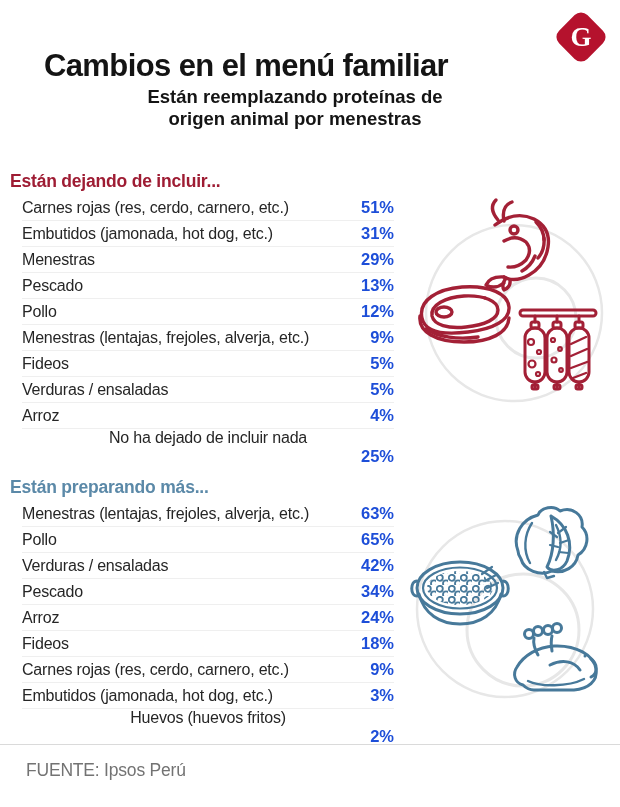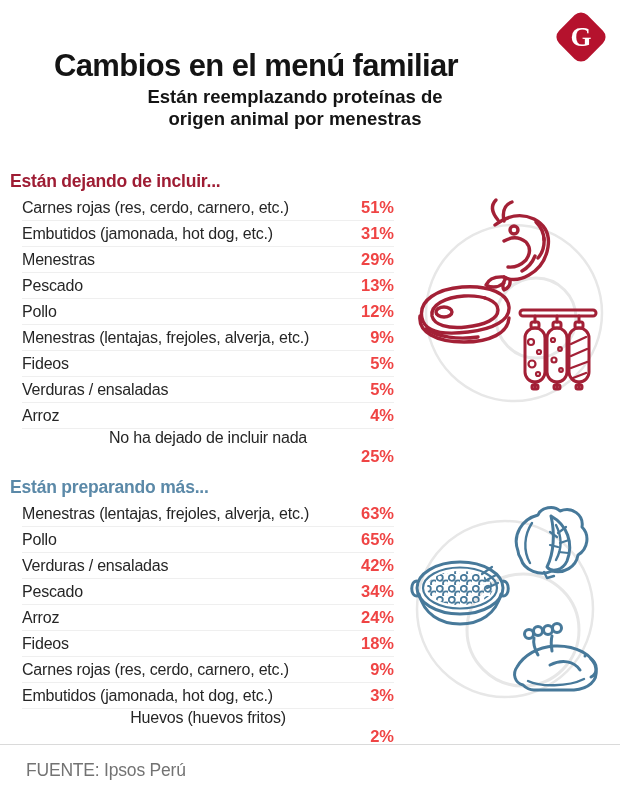--- a/index.html
+++ b/index.html
@@ -1,21 +1,21 @@
 <!DOCTYPE html>
 <html><head>
 <meta charset="utf-8">
 <style>
   html,body{margin:0;padding:0;background:#ffffff;}
   .canvas{
     position:relative;width:620px;height:807px;background:#ffffff;overflow:hidden;
     font-family:"Liberation Sans", sans-serif;
   }
   .page-title{
-    position:absolute;top:27px;left:10px;width:492px;text-align:center;
+    position:absolute;top:27px;left:0;width:492px;text-align:center;
     font-size:31px;font-weight:bold;letter-spacing:-0.6px;color:#141414;
   }
   .logo{
     position:absolute;top:17px;left:561px;width:40px;height:40px;
     background:#b5122d;border-radius:9px;transform:rotate(45deg);
   }
   .logo .g{
     display:block;width:40px;height:40px;transform:rotate(-45deg);
     text-align:center;line-height:41px;color:#ffffff;font-weight:bold;
     font-size:27px;font-family:"Liberation Serif", serif;
@@ -29,21 +29,21 @@
   .sec-title.blue{top:477px;color:#5b89a8;}
   .data-table{position:absolute;left:22px;width:372px;}
   .data-table.t1{top:195px;}
   .data-table.t2{top:501px;}
   .t-row{
     height:25px;display:flex;align-items:center;
     border-bottom:1px solid #efefef;
   }
   .t-row:last-child{border-bottom:none;flex-direction:column;}
   .t-row .lbl{font-size:16px;color:#262626;letter-spacing:-0.2px;white-space:nowrap;text-align:right;}
-  .t-row .val{margin-left:auto;font-size:16.5px;font-weight:bold;color:#ef4444;white-space:nowrap;}
+  .t-row .val{margin-left:auto;font-size:16.5px;font-weight:bold;color:#1d4ed8;white-space:nowrap;}
   .illus{position:absolute;}
   .illus.red{left:398px;top:186px;width:220px;height:238px;}
   .illus.blue{left:388px;top:497px;width:230px;height:225px;}
   .divider{position:absolute;left:0;top:744px;width:620px;height:1px;background:#dadada;}
   .source{position:absolute;left:26px;top:760px;font-size:17.5px;color:#737373;letter-spacing:-0.2px;}
 </style>
 </head>
 <body>
 
 <div class="canvas">

